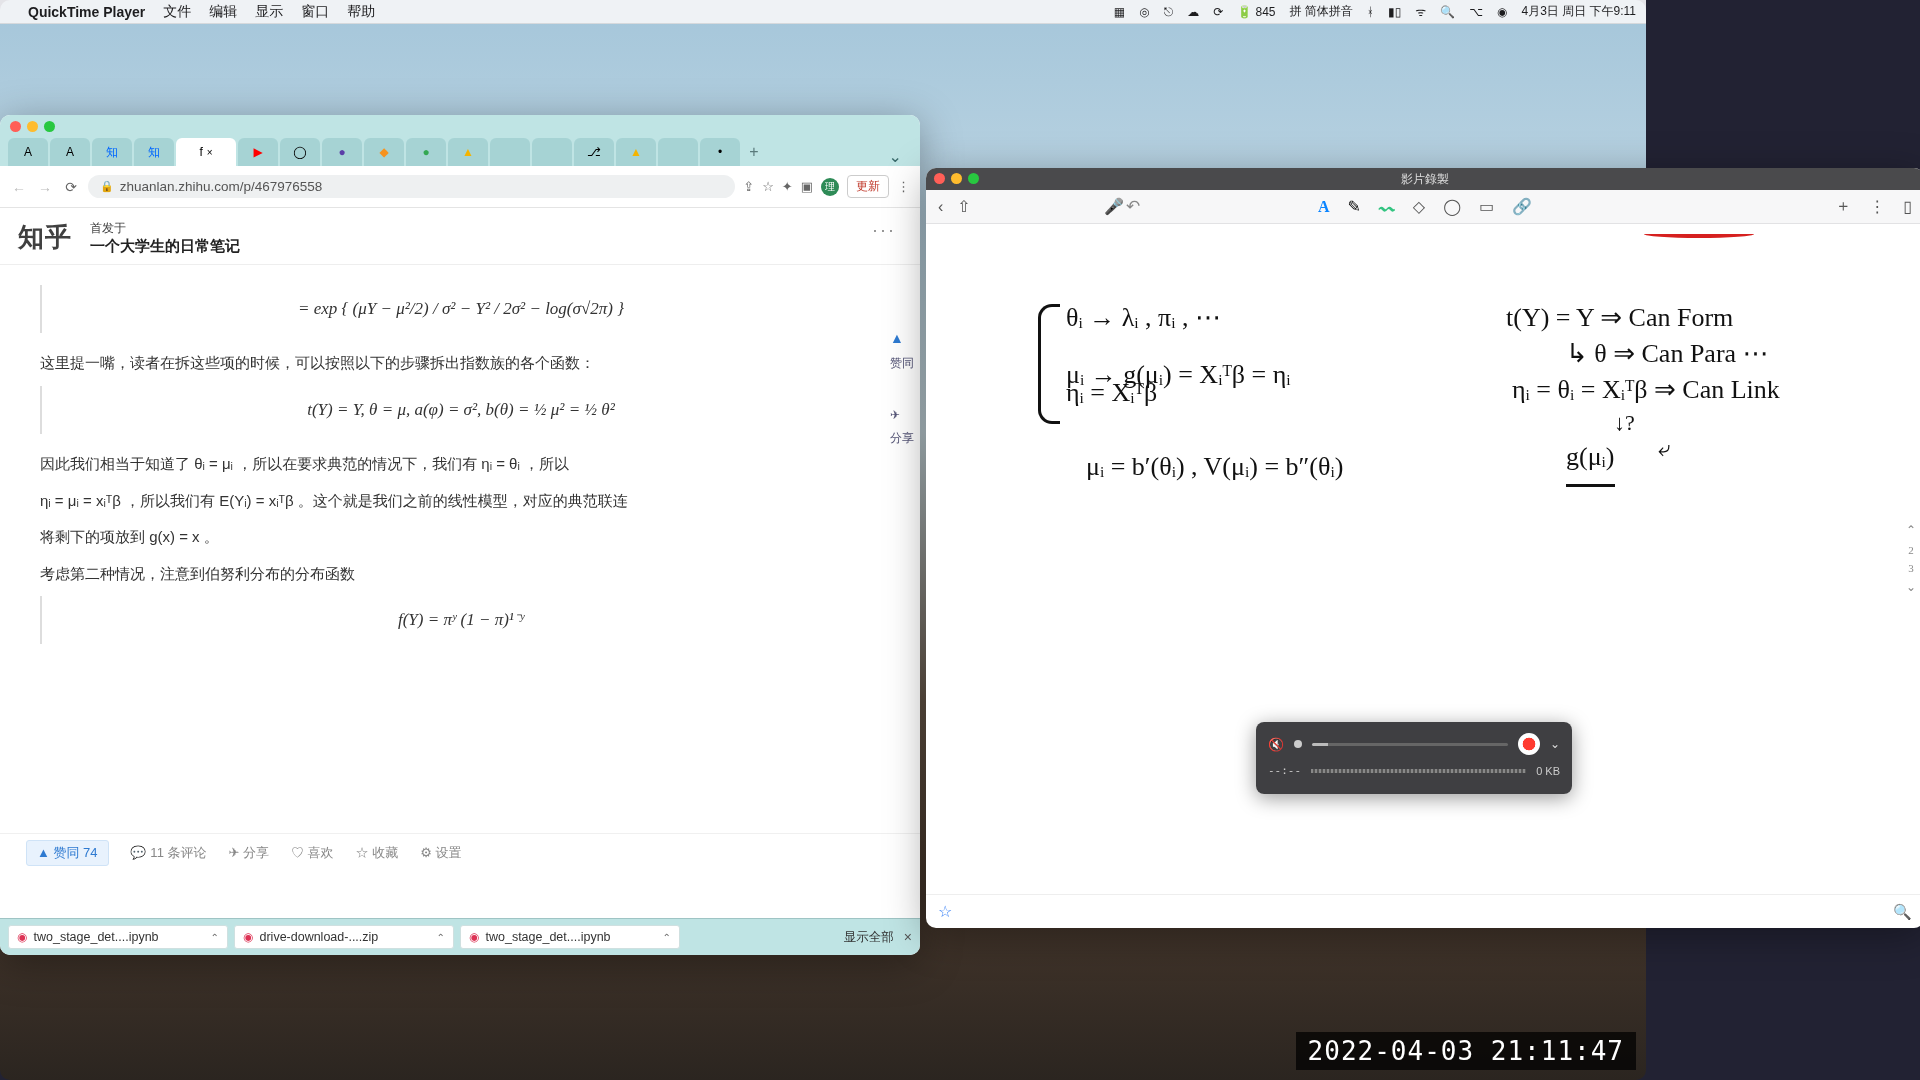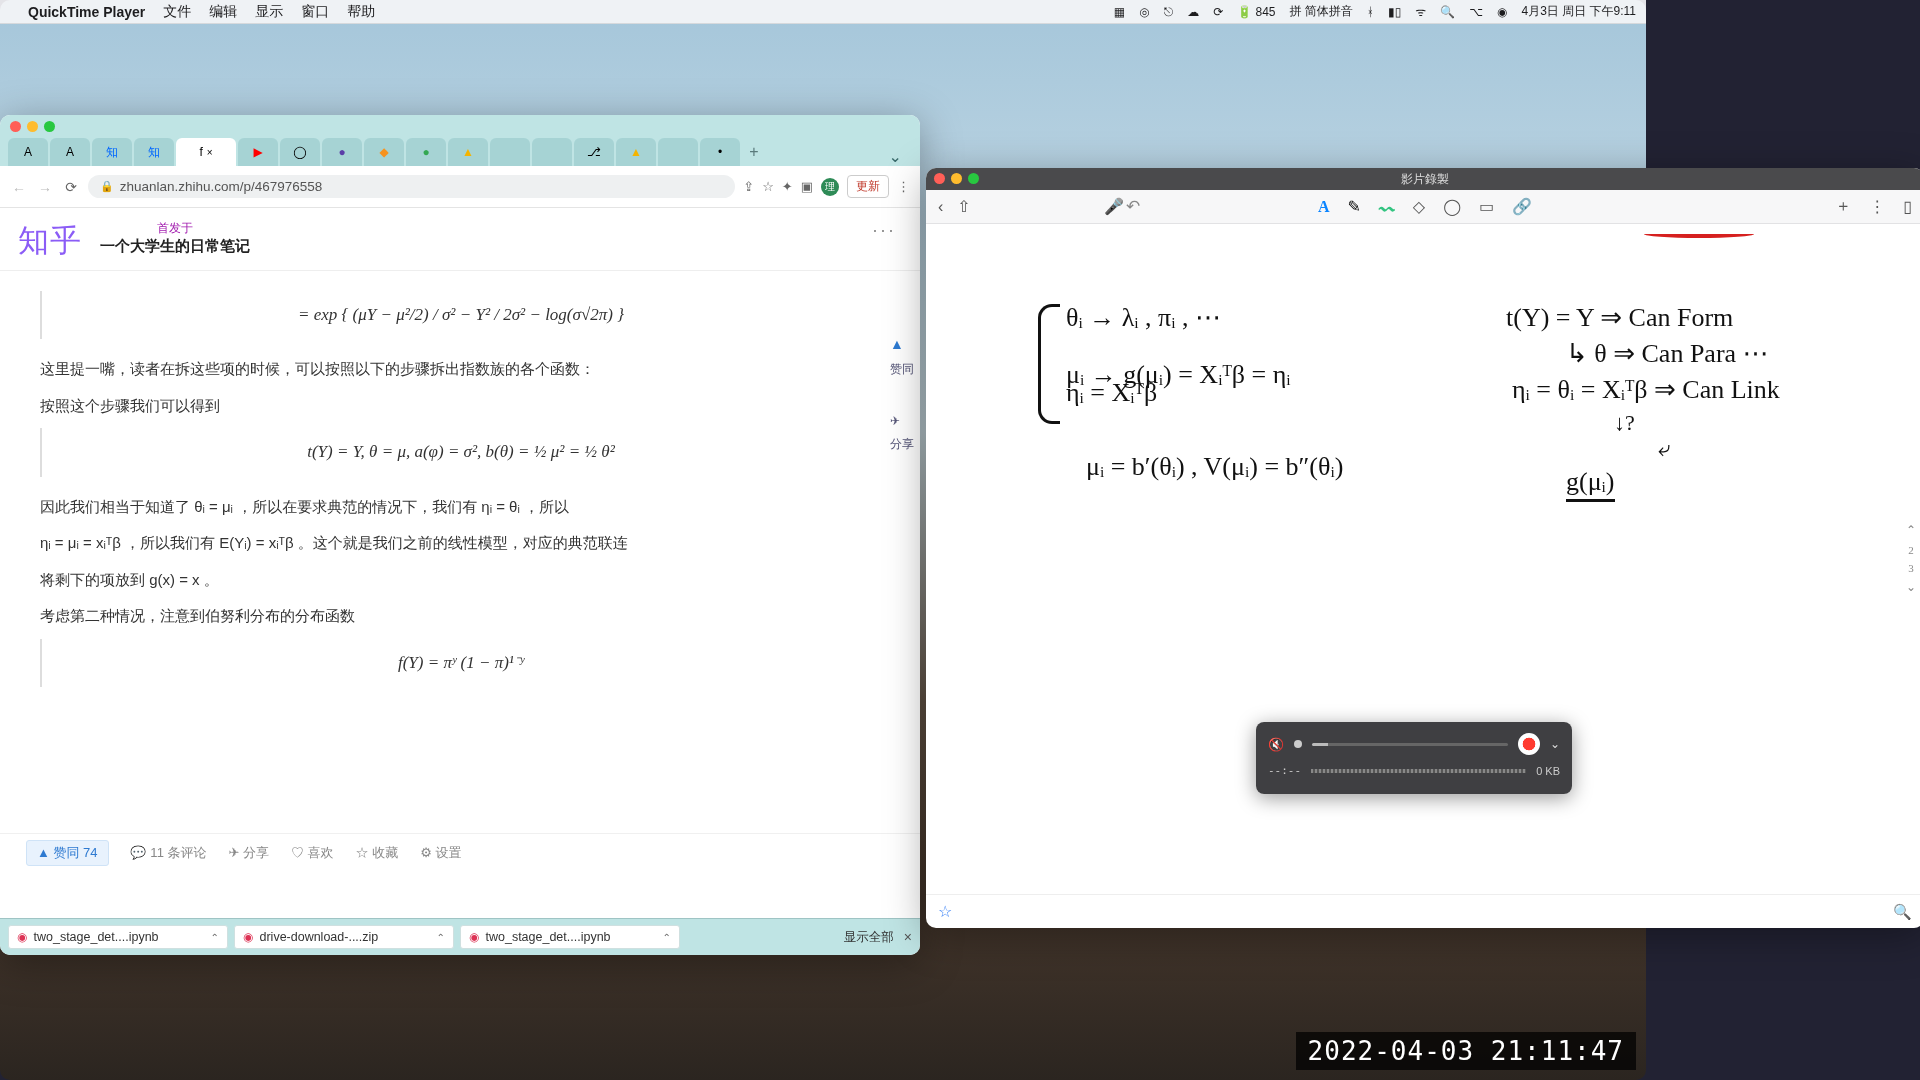--- a/index.html
+++ b/index.html
@@ -99,22 +99,22 @@
 
   .zhihu-page {
     flex: 1; background: #fff; overflow: hidden; position: relative;
     padding: 12px 0 0 0;
   }
   .zhihu-head {
     display: flex; align-items: flex-start; gap: 18px;
     padding: 0 18px 8px;
     border-bottom: 1px solid #eee;
   }
-  .zhihu-logo { font-size: 31px; font-weight: 400; color: #8b5cf6; letter-spacing: 1px;}
-  .zh-meta .pub { font-size: 12px; color: #a21caf; text-align: center; }
+  .zhihu-logo { font-size: 26px; font-weight: 700; color: #404040; letter-spacing: 1px;}
+  .zh-meta .pub { font-size: 12px; color: #404040; }
   .zh-meta .title { font-size: 15px; font-weight: 600; color: #222; }
   .zh-more { margin-left: auto; color:#888; font-size:18px; letter-spacing:2px; padding-right:6px;}
 
   .zhihu-body {
     padding: 14px 40px 0 40px;
     font-size: 15px; color: #333; line-height: 1.9;
     position: relative;
     height: calc(100% - 110px);
     overflow: hidden;
   }
@@ -207,21 +207,21 @@
   .brace {
     position:absolute; left:112px; top:80px; width:22px; height:120px;
     border:3px solid #111; border-right:none;
     border-radius: 14px 0 0 14px;
   }
   .redmark {
     position:absolute; right:170px; top:6px; width:110px; height:8px;
     border-bottom:4px solid #d6201f; border-radius:0 0 50% 50%;
   }
   .arrow { position:absolute; font-size:22px;}
-  .underline { border-bottom:3px solid #111; padding-bottom:2px;margin-top:25px;}
+  .underline { border-bottom:3px solid #111; padding-bottom:12px;}
   .pages {
     position:absolute; right:8px; top:50%; transform:translateY(-50%);
     display:flex; flex-direction:column; gap:6px; align-items:center;
     font-size:11px; color:#888;
   }
   .pages .chev { font-size:12px; }
   .notes-foot {
     height:34px; border-top:1px solid #eee;
     display:flex; align-items:center; padding:0 12px;
   }
@@ -348,21 +348,20 @@
         <div class="zh-meta">
           <div class="pub">首发于</div>
           <div class="title">一个大学生的日常笔记</div>
         </div>
         <span class="zh-more">···</span>
       </div>
 
       <div class="zhihu-body">
         <div class="math-block">= exp { (μY − μ²/2) / σ²  −  Y² / 2σ²  −  log(σ√2π) }</div>
         <p class="body-p">这里提一嘴，读者在拆这些项的时候，可以按照以下的步骤拆出指数族的各个函数：</p>
-        <p class="body-p">按照这个步骤我们可以得到</p>
         <div class="math-block">t(Y) = Y, θ = μ, a(φ) = σ², b(θ) = ½ μ² = ½ θ²</div>
         <p class="body-p">因此我们相当于知道了 θᵢ = μᵢ ，所以在要求典范的情况下，我们有 ηᵢ = θᵢ ，所以</p>
         <p class="body-p">ηᵢ = μᵢ = xᵢᵀβ ，所以我们有 E(Yᵢ) = xᵢᵀβ 。这个就是我们之前的线性模型，对应的典范联连</p>
         <p class="body-p">将剩下的项放到 g(x) = x 。</p>
         <p class="body-p">考虑第二种情况，注意到伯努利分布的分布函数</p>
         <div class="math-block">f(Y) = πʸ (1 − π)¹⁻ʸ</div>
 
         <div class="side-float">
           <div>
               <div class="tri">▲</div>

